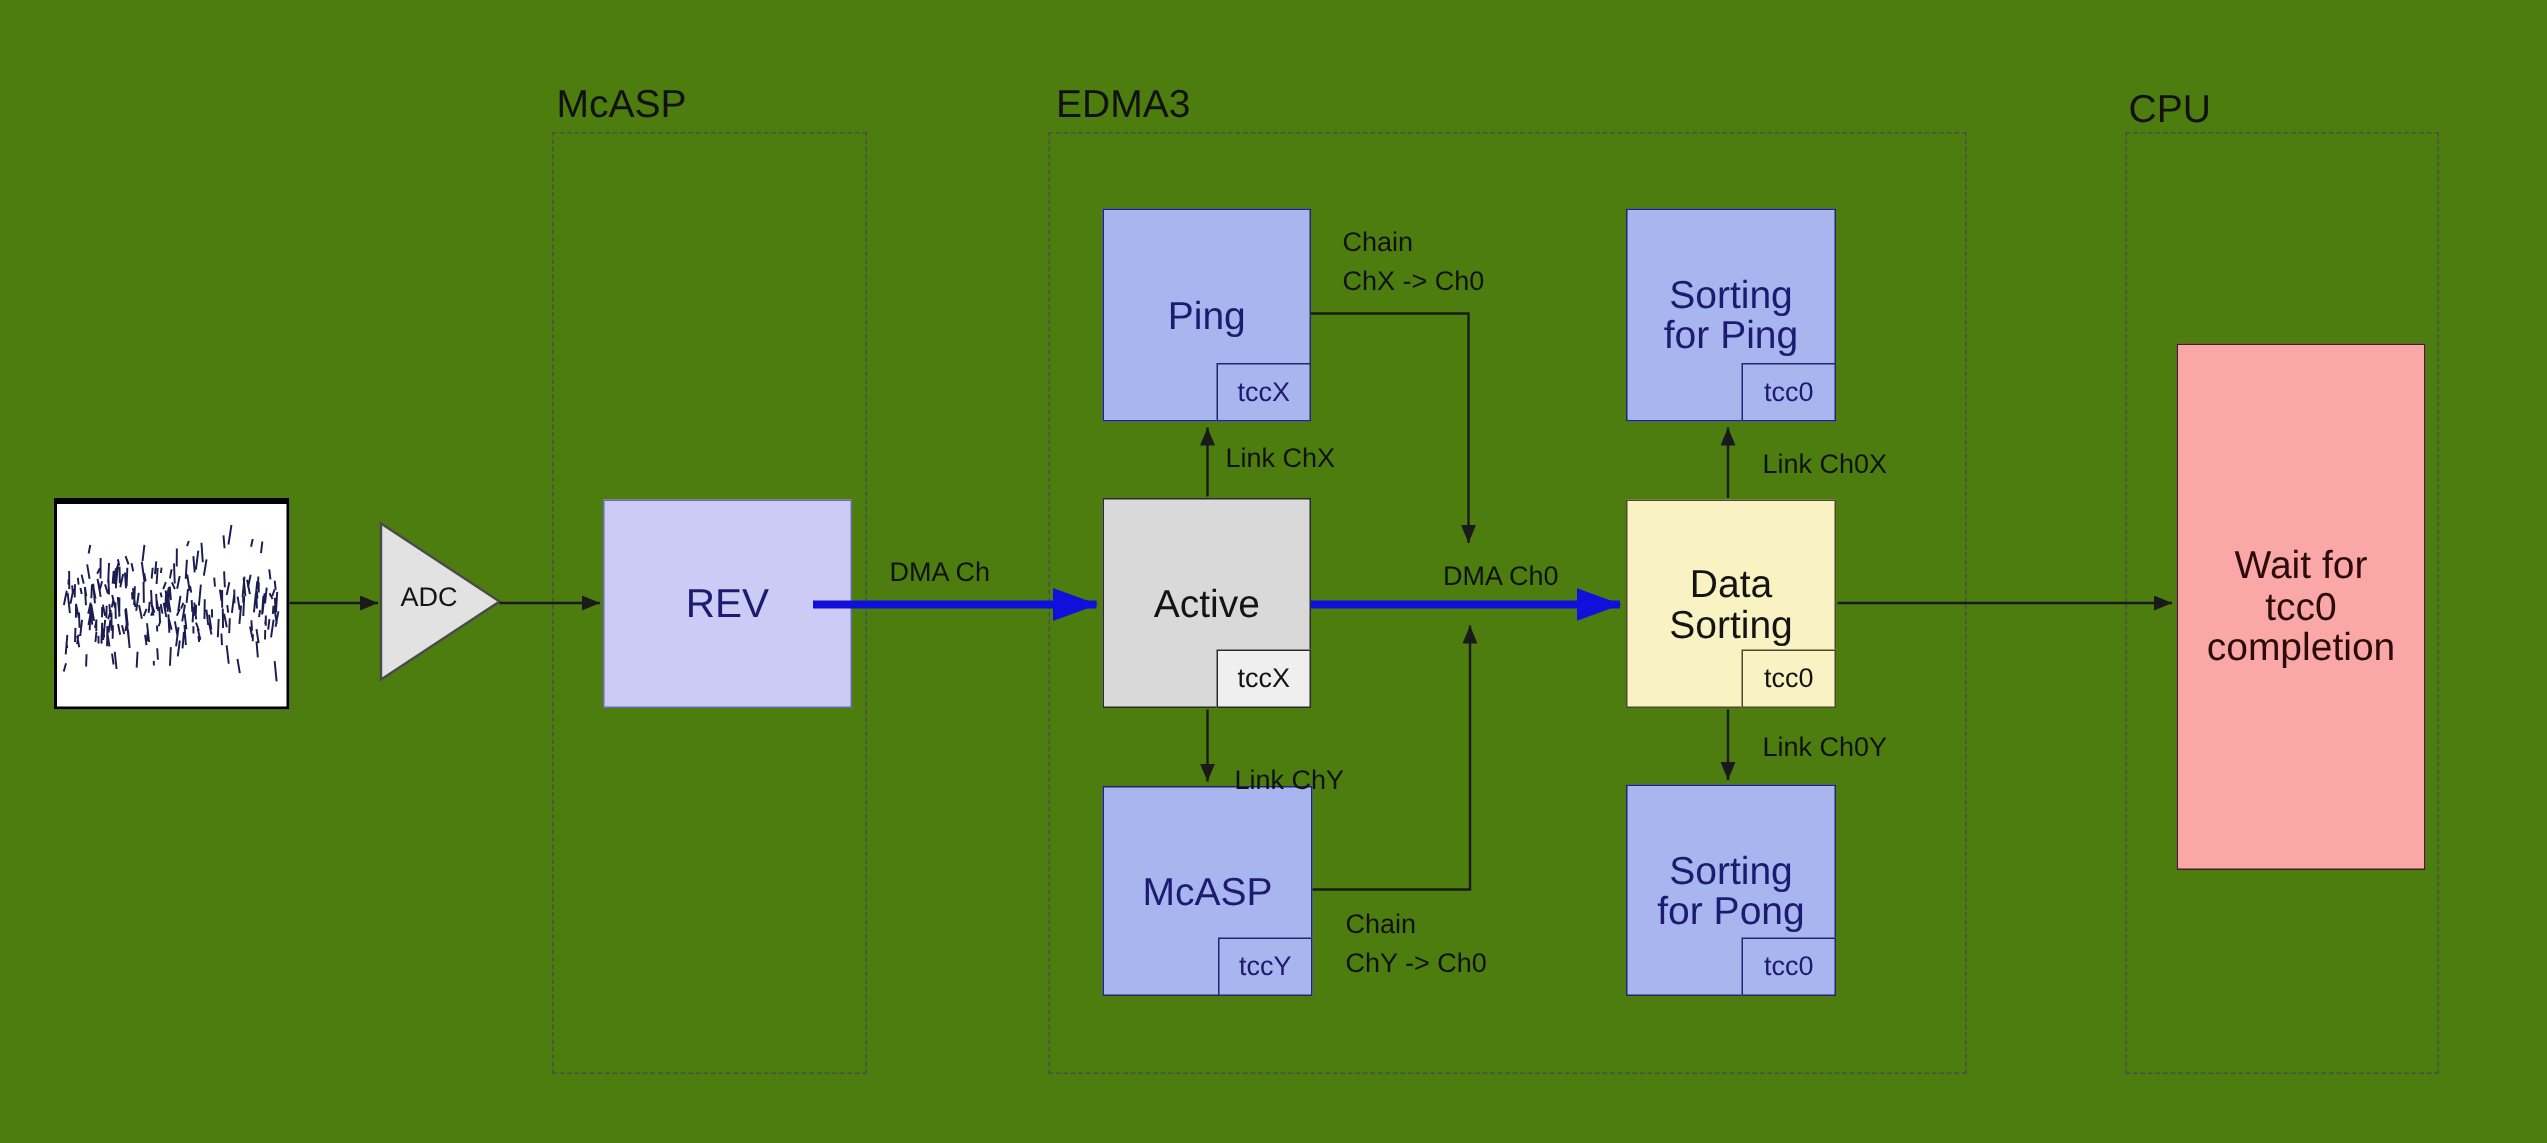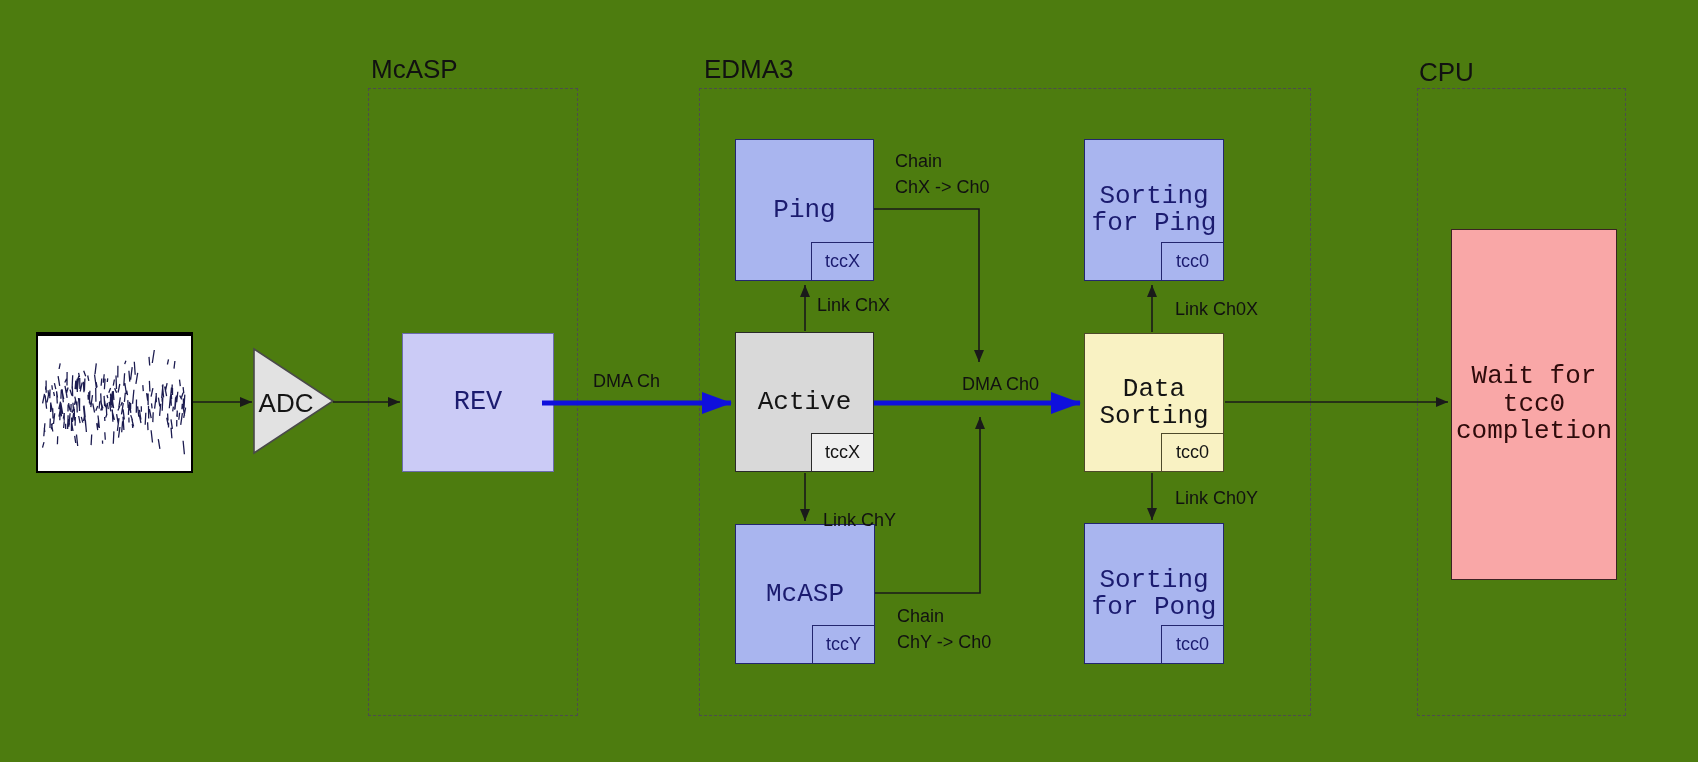--- a/index.html
+++ b/index.html
@@ -6,37 +6,37 @@
   .stage{
     position:relative;width:1698px;height:762px;background:#4d7c0f;
     font-family:"Liberation Sans", sans-serif;color:var(--text,#111);
     overflow:hidden;
   }
   
   .group{position:absolute;border:1px dashed var(--dashed_border,#4d4d4d);box-sizing:border-box;}
   .group-label{position:absolute;font-size:26px;color:var(--text,#111);white-space:nowrap;}
   
   .node{position:absolute;box-sizing:border-box;display:flex;align-items:center;justify-content:center;text-align:center;font-size:26px;}
-  .node .lbl{line-height:27px;font-family:Liberation Mono, monospace;}
+  .node .lbl{line-height:27px;}
   .sub{position:absolute;right:-1px;bottom:-1px;width:63px;height:39px;box-sizing:border-box;
        display:flex;align-items:center;justify-content:center;font-size:18px;}
   .n-blue{background:var(--blue_fill);border:1.5px solid var(--blue_border);color:var(--navy_text);}
   .n-blue .sub{background:var(--blue_fill);border:1.5px solid var(--blue_border);color:var(--navy_text);}
   .n-rev{background:var(--rev_fill);border:1.5px solid var(--rev_border);color:var(--navy_text);font-size:27px;}
   .n-gray{background:var(--gray_fill);border:1.5px solid var(--gray_border);color:#141414;}
   .n-gray .sub{background:var(--gray_sub_fill);border:1.5px solid var(--gray_border);color:#141414;}
   .n-yellow{background:var(--yellow_fill);border:1.5px solid var(--yellow_border);color:#141414;}
   .n-yellow .sub{background:var(--yellow_fill);border:1.5px solid var(--yellow_border);color:#141414;}
   .n-red{background:var(--red_fill);border:1.5px solid var(--red_border);color:var(--wait_text);}
   .n-noise{background:#ffffff;border:2px solid #000;border-top:4px solid #000;}
   .n-noise svg{display:block;}
   
   .elabel{position:absolute;font-size:18px;line-height:26px;white-space:nowrap;color:var(--text,#111);}
   .elabel span{display:block;}
-  .adc-label{position:absolute;left:252px;top:388px;width:68px;text-align:center;font-size:26px;color:#141414;}
+  .adc-label{position:absolute;left:252px;top:388px;width:68px;text-align:center;font-size:18px;color:#141414;}
   
   svg.wires{position:absolute;left:0;top:0;pointer-events:none;}
   .wire{stroke:var(--line,#1a1a1a);stroke-width:1.6;fill:none;}
   .wire-blue{stroke:var(--arrow_blue,#0f10dc);stroke-width:5.2;fill:none;}
 </style>
 </head>
 <body>
 
 <div class="stage">
 
@@ -47,21 +47,21 @@
   <div class="group-label" style="left:371px;top:54px;">McASP</div>
   <div class="group-label" style="left:704px;top:54px;">EDMA3</div>
   <div class="group-label" style="left:1419px;top:57px;">CPU</div>
 
   <div class="node n-noise" style="left:36px;top:332px;width:157px;height:141px;">
     <svg id="noise-svg" width="151" height="133">
         <path d="M89.9,80.5L90.0,85.4M42.3,79.8L43.8,85.6M110.4,43.9L110.9,54.5M5.5,56.8L3.6,66.3M43.1,45.7L41.2,54.5M28.8,85.6L28.6,92.1M9.1,53.3L9.6,59.0M34.6,76.2L33.4,84.8M44.3,44.7L45.0,55.2M137.4,58.5L136.0,71.9M19.1,39.2L20.7,48.9M15.7,76.3L14.5,87.0M77.6,77.2L79.2,86.4M65.6,63.6L66.5,70.2M45.4,76.6L47.0,90.5M66.1,41.6L65.4,52.3M117.1,59.6L115.6,71.6M143.3,66.8L142.9,72.3M26.6,51.0L28.1,60.9M50.9,53.8L50.4,66.3M5.9,86.2L4.8,99.2M89.9,33.8L90.8,44.6M44.7,33.7L46.7,39.2M86.3,55.7L85.4,64.9M60.8,64.2L60.1,71.6M131.9,59.7L132.3,68.7M38.2,41.9L37.1,52.2M29.1,50.5L27.3,56.9M85.8,46.0L87.4,56.8M119.4,60.7L120.8,69.5M132.5,50.6L131.3,62.5M59.0,78.5L60.4,91.0M110.0,19.9L110.7,28.5M112.1,93.3L113.5,105.5M90.0,67.4L89.4,77.9M138.3,74.7L137.8,79.3M6.1,58.3L7.6,71.8M71.6,51.1L69.8,55.7M45.0,68.5L46.2,80.3M32.1,66.9L31.9,75.0M65.2,37.3L64.3,45.8M80.9,68.9L78.9,73.4M25.2,76.0L25.2,83.8M17.7,55.0L18.5,60.5M84.1,72.3L85.3,82.5M83.3,64.9L81.7,68.7M11.6,65.5L13.5,74.7M7.1,43.6L7.2,55.7M32.6,85.3L34.0,94.0M137.8,83.0L137.7,89.4M110.4,72.2L112.2,81.2M144.0,68.6L145.5,78.9M59.6,82.8L59.0,90.4M80.9,90.0L79.5,100.6M44.5,69.3L45.5,79.3M109.5,68.7L109.7,81.6M71.6,60.1L71.2,70.5M68.0,77.0L66.7,80.5M17.6,54.3L18.3,66.5M15.4,46.1L16.8,52.1M93.3,86.9L93.8,91.0M38.3,44.2L38.3,55.1M73.0,60.6L74.6,71.2M21.2,26.3L20.1,32.0M146.6,70.6L144.7,80.8M109.1,56.4L109.1,68.1M23.2,52.7L24.3,65.3M74.2,54.0L74.9,63.1M33.3,49.0L33.7,59.3M84.3,66.1L82.5,77.3M140.5,42.6L141.3,49.2M112.5,66.4L113.1,71.4M75.6,51.2L77.6,55.7M33.9,65.8L34.6,74.2M26.6,86.8L26.7,92.0M113.9,51.2L112.1,59.7M128.1,46.2L126.3,54.7M98.6,69.4L99.8,79.6M11.7,66.3L11.6,74.9M68.0,58.0L68.8,61.1M30.0,81.9L30.4,87.9M133.2,47.4L133.0,55.9M70.1,64.9L71.9,74.4M123.1,61.1L123.2,64.8M73.3,72.5L73.9,84.8M144.1,103.8L145.4,117.3M26.0,48.9L27.5,57.3M100.3,78.1L102.0,86.0M98.7,35.9L96.9,46.8M22.8,52.2L24.7,62.2M61.8,62.9L63.3,73.4M39.7,79.0L41.1,86.2M94.9,52.8L93.6,66.8M88.8,63.1L89.2,70.9M124.0,47.4L122.7,61.1M100.4,72.8L101.9,82.7M115.3,13.0L113.3,26.0M10.0,55.4L8.0,65.4M61.7,56.4L62.3,67.5M11.3,81.6L11.0,91.0M87.7,53.6L88.5,58.1M108.6,85.3L109.0,93.1M52.7,97.5L52.1,108.1M134.4,69.7L133.7,74.4M144.3,61.5L144.7,71.7M145.8,57.6L145.0,71.0M77.0,38.6L77.5,52.0M49.0,57.8L49.3,62.7M132.0,82.4L133.4,91.8M67.2,67.5L67.7,77.7M62.8,41.5L62.1,48.7M6.8,49.2L6.6,52.7M103.8,48.1L104.3,54.1M53.5,58.2L51.8,70.2M32.6,80.4L32.4,93.9M29.1,78.2L28.7,91.6M58.7,68.9L56.8,73.8M125.7,49.5L127.6,59.1M80.0,81.1L78.4,93.9M36.3,79.9L36.1,88.8M49.6,55.1L51.2,67.6M37.9,64.5L38.2,75.5M63.1,69.9L61.7,73.4M11.0,52.5L10.8,61.3M57.7,86.2L58.7,93.1M45.9,41.5L45.4,53.8M21.7,70.4L20.0,79.7M91.7,78.1L93.6,83.5M68.7,41.4L68.3,45.0M73.5,56.6L72.4,68.0M21.1,65.7L22.5,79.4M131.5,59.1L130.3,71.2M5.0,105.1L3.5,110.6M5.3,91.0L5.8,95.0M102.3,69.2L102.4,74.7M56.7,50.9L56.9,64.8M33.7,38.3L33.1,51.5M140.6,75.8L139.8,82.8M13.7,71.3L14.0,81.5M12.5,86.9L13.8,94.5M36.6,62.7L35.5,67.9M91.0,66.1L90.4,73.5M65.1,58.9L65.6,69.0M129.6,85.8L129.5,90.5M97.5,62.5L97.3,75.7M136.6,60.2L135.7,72.7M73.6,75.9L75.4,82.8M13.3,86.1L12.4,92.4M57.3,26.3L56.0,37.1M40.7,40.9L40.9,51.9M68.2,65.8L69.3,72.1M128.6,76.5L129.0,83.6M144.1,50.1L144.8,56.3M53.7,66.3L55.6,75.5M127.7,80.7L129.2,88.0M39.6,35.8L40.5,40.2M28.1,35.0L28.0,48.6M106.8,75.7L106.2,87.8M40.6,61.3L40.5,74.1M39.5,61.0L40.7,73.8M92.8,82.1L94.6,89.5M121.7,66.7L120.6,78.9M21.2,70.7L20.8,83.2M55.5,37.5L57.4,51.2M85.6,36.2L84.8,48.8M45.7,77.5L44.6,83.8M35.7,98.8L36.7,106.0M29.1,67.6L29.0,74.5M71.4,56.6L72.7,67.1M93.2,30.1L91.6,42.7M80.8,47.0L79.1,55.5M117.2,56.0L117.3,65.2M123.4,48.3L124.6,60.4M78.9,28.7L78.8,40.6M21.8,65.8L23.7,76.9M74.9,94.4L74.3,106.8M31.0,52.6L32.9,58.6M143.4,76.1L141.7,87.9M46.4,83.6L47.4,95.0M119.3,102.2L120.9,111.8M57.1,45.2L58.1,50.4M35.0,69.6L33.1,75.8M25.3,84.2L24.6,91.0M132.3,57.1L132.6,62.0M132.0,90.6L132.9,101.3M39.7,38.7L38.4,52.2M84.0,79.6L84.9,93.0M29.6,66.1L31.0,73.5M12.9,48.3L13.4,52.7M129.5,22.3L128.4,27.5M138.2,73.4L138.2,80.1M35.8,59.7L37.7,68.0M81.3,60.3L79.8,70.5M25.4,76.1L24.3,81.6M73.6,54.4L71.9,62.3M75.4,42.5L74.3,48.6M65.8,95.2L66.3,102.8M35.3,71.4L35.4,83.5M91.7,66.1L91.6,71.9M36.8,43.6L36.1,52.1M39.1,40.7L37.3,52.3M65.6,80.0L65.9,84.0M22.3,52.7L21.9,61.8M114.2,75.2L113.8,85.1M37.5,97.5L38.7,109.0M95.3,24.8L96.2,37.8M73.6,58.2L72.8,70.8M63.5,103.6L63.6,106.7M135.9,24.0L135.0,31.7M123.8,60.5L123.2,73.7M90.5,64.8L91.8,75.9M48.7,38.5L49.8,43.8M83.6,84.2L82.7,95.3M27.6,41.8L25.8,45.5M14.6,55.0L15.5,59.0M140.7,58.5L142.7,62.4M86.9,23.7L85.7,27.1M107.6,56.1L108.7,63.6M21.5,64.7L19.8,72.1M18.7,99.2L18.4,107.3M62.3,66.4L64.0,71.4M138.8,54.7L137.7,65.3M31.1,76.3L29.8,89.6M133.5,51.1L133.5,58.0M144.1,55.8L142.5,60.5" stroke="#1c1c50" stroke-width="1.3" fill="none"></path>
       </svg>
   </div>
 
-  <div class="node n-rev" style="left:402px;top:333px;width:152px;height:139px;">
+  <div class="node n-rev" style="left:402px;top:333px;width:166px;height:139px;">
     <span class="lbl">REV</span>
   </div>
 
   <div class="node n-blue" style="left:735px;top:139px;width:139px;height:142px;">
     <span class="lbl">Ping</span>
     <span class="sub">
         <span>tccX</span>
       </span>
   </div>
 

